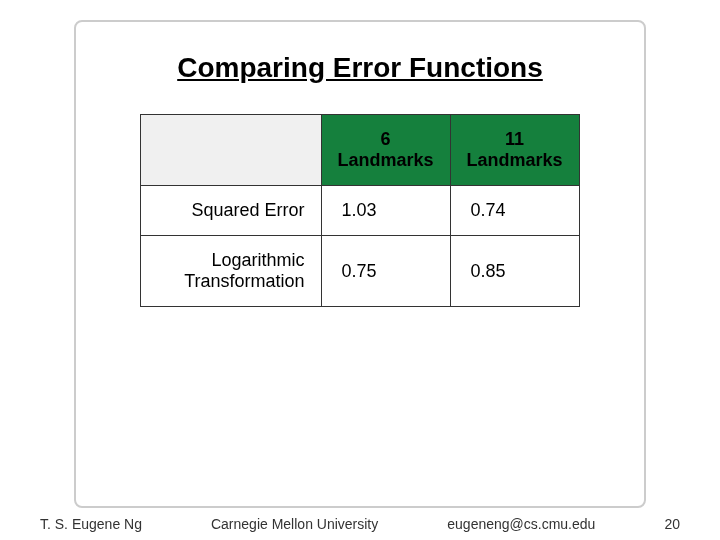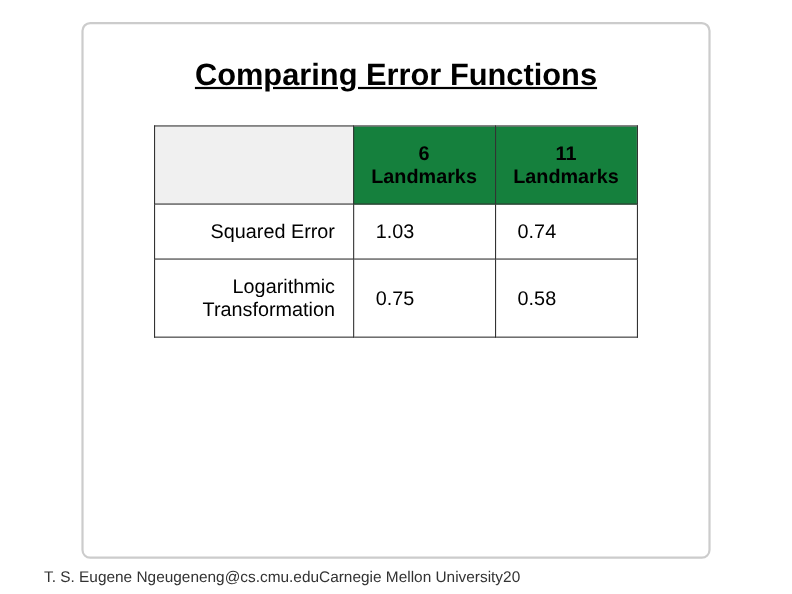--- a/index.html
+++ b/index.html
@@ -86,21 +86,21 @@
 
     .data-cell {
       text-align: left;
       padding-left: 20px;
     }
 
     .footer {
       width: 680px;
       display: flex;
       flex-direction: row;
-      justify-content: flex-start;
+      justify-content: space-between;
       align-items: center;
       padding: 8px 20px;
       font-size: 14px;
       color: #333333;
     }
   </style>
 </head>
 <body>
 
 <div class="slide-container">
@@ -117,25 +117,25 @@
       </thead>
       <tbody>
         <tr>
           <td>Squared Error</td>
           <td class="data-cell">1.03</td>
           <td class="data-cell">0.74</td>
         </tr>
         <tr>
           <td>Logarithmic<br>Transformation</td>
           <td class="data-cell">0.75</td>
-          <td class="data-cell">0.58</td>
+          <td class="data-cell">0.85</td>
         </tr>
       </tbody>
     </table>
   </div>
 </div>
 
 <div class="footer">
   <span>T. S. Eugene Ng</span>
+  <span>Carnegie Mellon University</span>
   <span>eugeneng@cs.cmu.edu</span>
-  <span>Carnegie Mellon University</span>
   <span>20</span>
 </div>
 
 </body></html>

